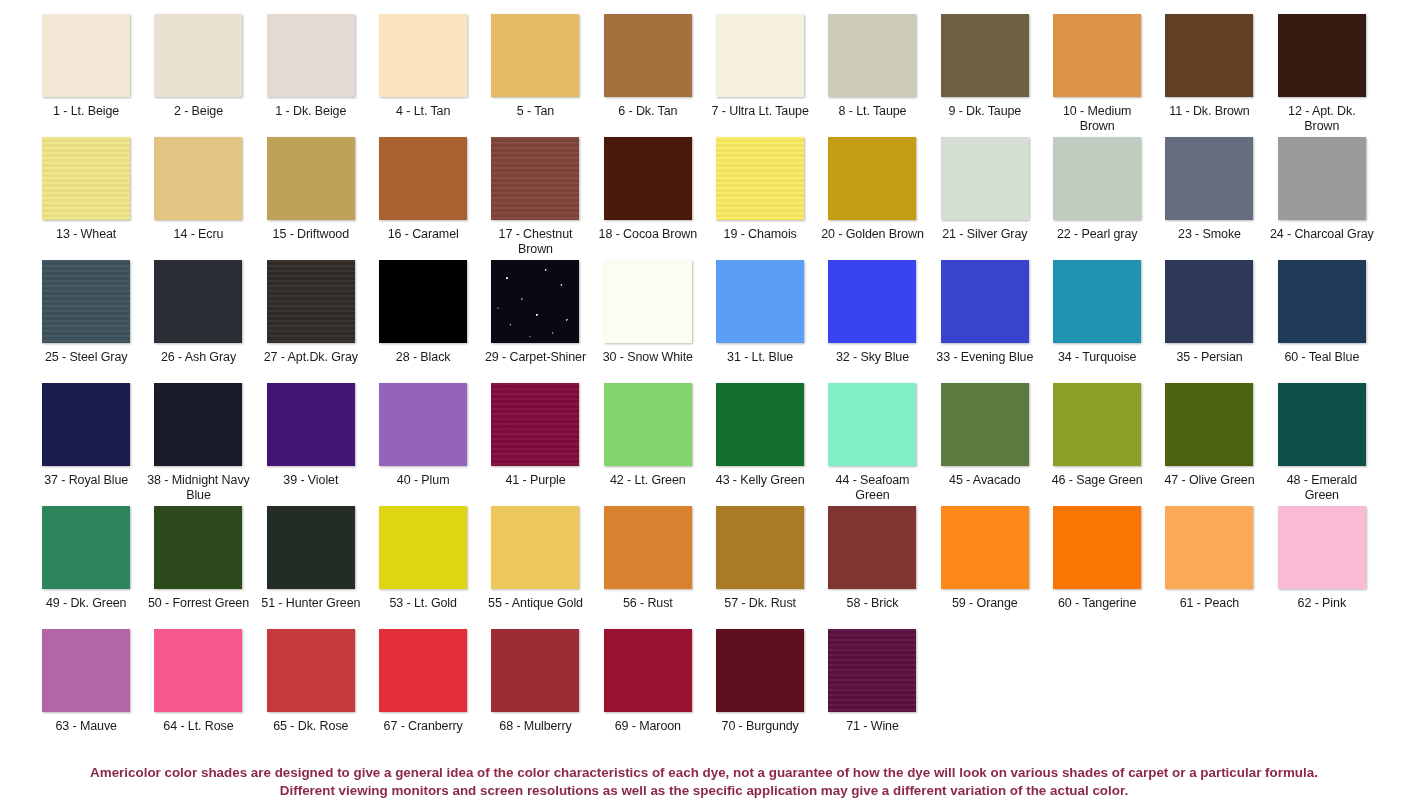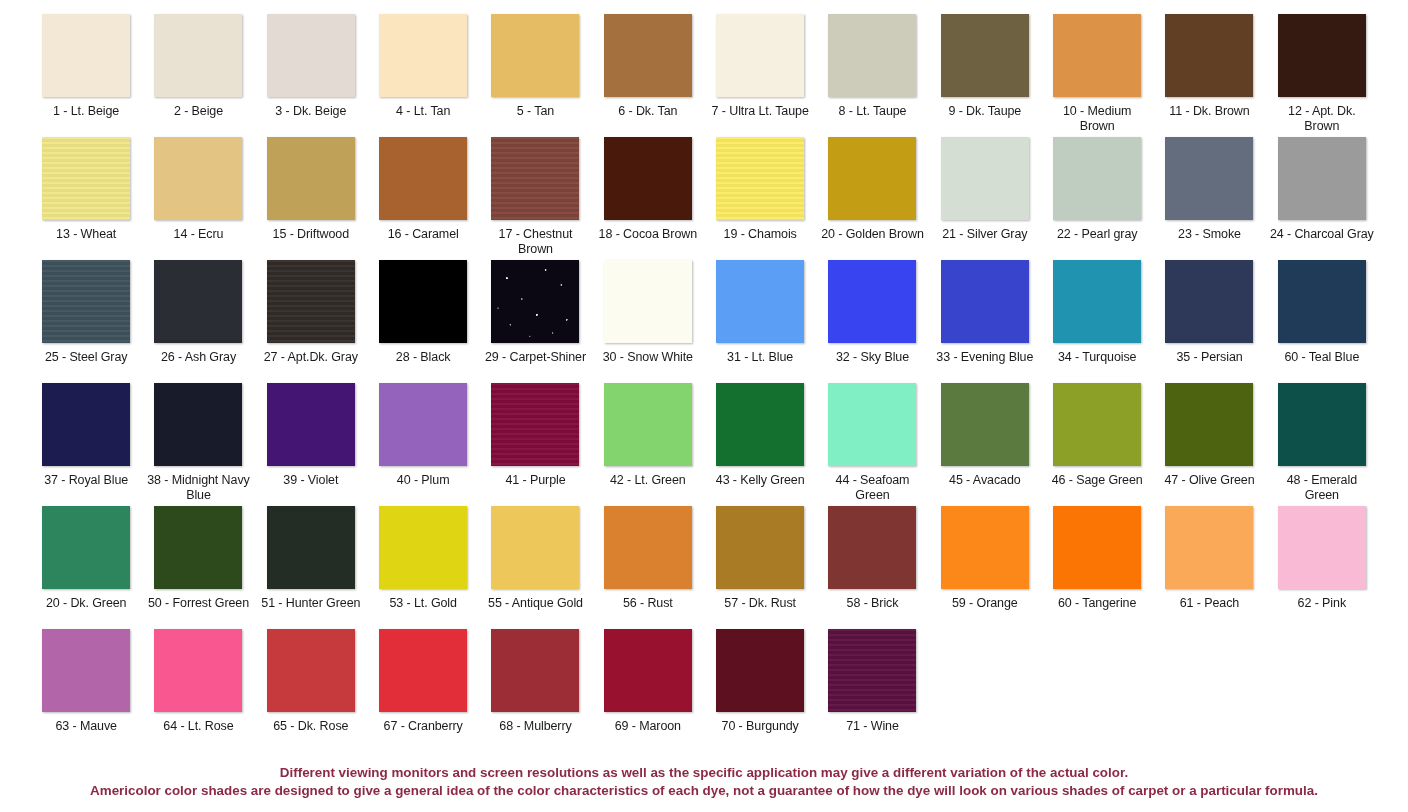--- a/index.html
+++ b/index.html
@@ -100,21 +100,21 @@
       <div class="swatch-cell">
         <div class="swatch-chip" style="background: rgb(242, 232, 213);"></div>
         <div class="swatch-label">1 - Lt. Beige</div>
       </div>
       <div class="swatch-cell">
         <div class="swatch-chip" style="background: rgb(233, 226, 210);"></div>
         <div class="swatch-label">2 - Beige</div>
       </div>
       <div class="swatch-cell">
         <div class="swatch-chip" style="background: rgb(227, 218, 211);"></div>
-        <div class="swatch-label">3 - Dk. Beige</div>
+        <div class="swatch-label">1 - Dk. Beige</div>
       </div>
       <div class="swatch-cell">
         <div class="swatch-chip" style="background: rgb(251, 229, 191);"></div>
         <div class="swatch-label">4 - Lt. Tan</div>
       </div>
       <div class="swatch-cell">
         <div class="swatch-chip" style="background: rgb(229, 187, 99);"></div>
         <div class="swatch-label">5 - Tan</div>
       </div>
       <div class="swatch-cell">
@@ -284,21 +284,21 @@
       <div class="swatch-cell">
         <div class="swatch-chip" style="background: rgb(78, 99, 16);"></div>
         <div class="swatch-label">47 - Olive Green</div>
       </div>
       <div class="swatch-cell">
         <div class="swatch-chip" style="background: rgb(13, 80, 73);"></div>
         <div class="swatch-label">48 - Emerald Green</div>
       </div>
       <div class="swatch-cell">
         <div class="swatch-chip" style="background: rgb(45, 133, 94);"></div>
-        <div class="swatch-label">20 - Dk. Green</div>
+        <div class="swatch-label">49 - Dk. Green</div>
       </div>
       <div class="swatch-cell">
         <div class="swatch-chip" style="background: rgb(45, 74, 29);"></div>
         <div class="swatch-label">50 - Forrest Green</div>
       </div>
       <div class="swatch-cell">
         <div class="swatch-chip" style="background: rgb(35, 44, 37);"></div>
         <div class="swatch-label">51 - Hunter Green</div>
       </div>
       <div class="swatch-cell">
@@ -365,17 +365,17 @@
         <div class="swatch-chip" style="background: rgb(93, 16, 31);"></div>
         <div class="swatch-label">70 - Burgundy</div>
       </div>
       <div class="swatch-cell">
         <div class="swatch-chip striped" style="background: rgb(92, 17, 65);"></div>
         <div class="swatch-label">71 - Wine</div>
       </div>
     </div>
 
   <div class="footer">
+    <span class="footer-line">Americolor color shades are designed to give a general idea of the color characteristics of each dye, not a guarantee of how the dye will look on various shades of carpet or a particular formula.</span>
     <span class="footer-line">Different viewing monitors and screen resolutions as well as the specific application may give a different variation of the actual color.</span>
-    <span class="footer-line">Americolor color shades are designed to give a general idea of the color characteristics of each dye, not a guarantee of how the dye will look on various shades of carpet or a particular formula.</span>
   </div>
 
 </div>
 
 </body></html>

